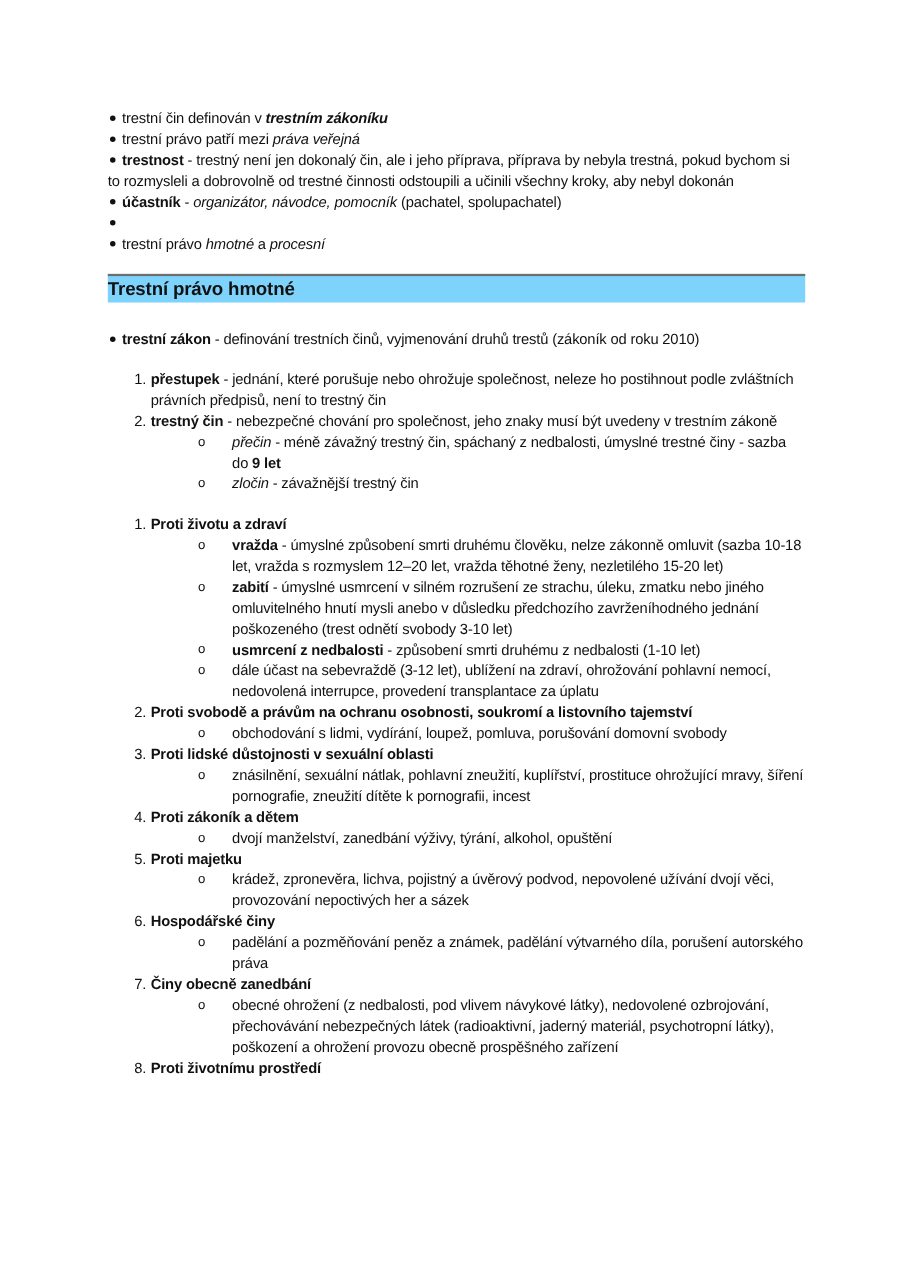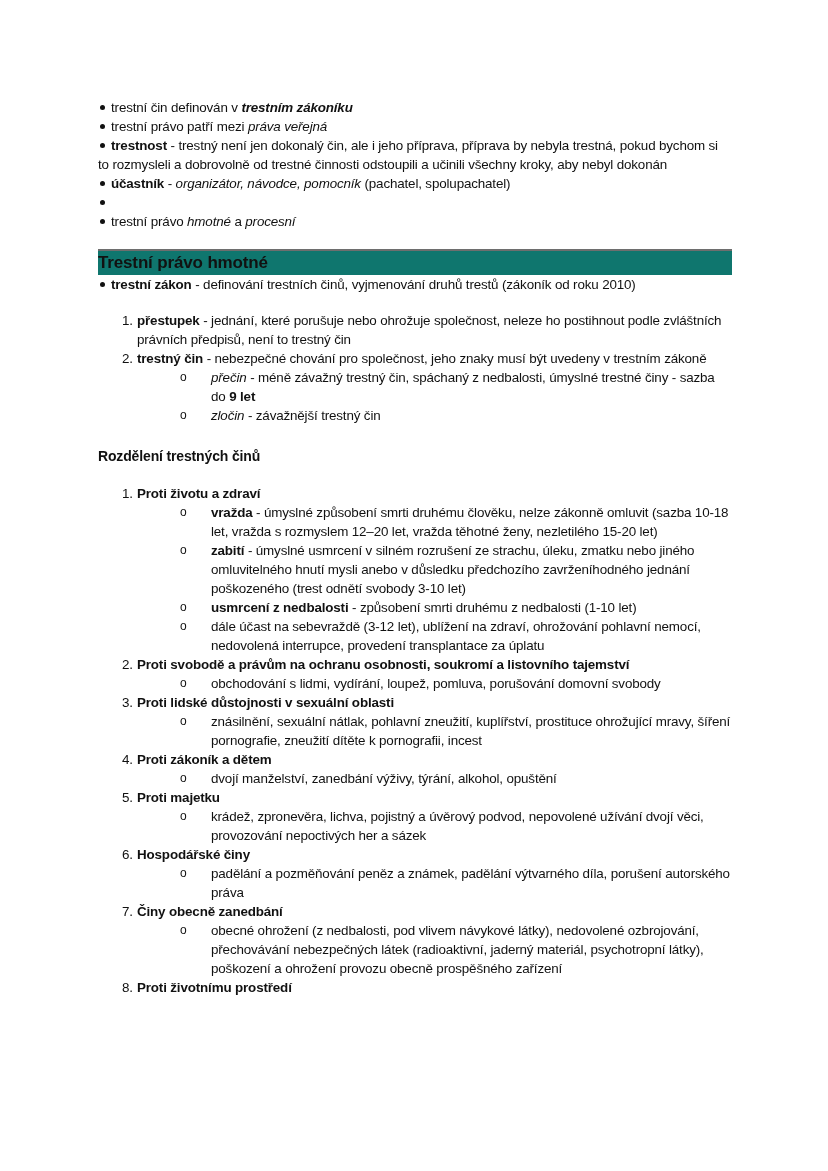--- a/index.html
+++ b/index.html
@@ -5,24 +5,24 @@
     html, body { margin: 0; padding: 0; background: #ffffff; }
     body {
       width: 828px; height: 1171px; position: relative; overflow: hidden;
       font-family: "Liberation Sans", sans-serif; color: #111111;
     }
     .page { position: absolute; left: 98px; top: 98px; width: 634px; font-size: 13.4px; line-height: 19px; letter-spacing: -0.15px; }
     .bl { position: relative; padding-left: 0; margin: 0; }
     .bl .dot { display: inline-block; width: 5px; height: 5px; border-radius: 50%; background: #111; margin: 0 6px 2px 2px; vertical-align: middle; }
     b { font-weight: bold; }
     .hbar {
-      margin-top: 18px; height: 24px; background: #0f766e; border-top: 2px solid #6e6e6e;
+      margin-top: 18px; height: 24px; background: #7dd3fc; border-top: 2px solid #6e6e6e;
       font-size: 17px; font-weight: bold; line-height: 24px; padding-left: 0; width: 634px;
     }
-    .lvl1 { }
+    .lvl1 { margin-top: 24px; }
     .ol { margin: 0; padding: 0; list-style: none; }
     .ol > li { position: relative; padding-left: 39px; }
     .ol > li .num { position: absolute; left: 24px; top: 0; width: 14px; text-align: left; }
     .sub { list-style: none; margin: 0; padding: 0; }
     .sub > li { position: relative; padding-left: 35px; margin-left: 39px; }
     .sub > li .circ { position: absolute; left: 4px; top: 0; font-size: 12px; }
     .sec { font-weight: bold; font-size: 14px; margin-top: 22px; }
     .gap1 { height: 17px; }
     .gap2 { height: 18px; }
   </style>
@@ -48,21 +48,20 @@
   </div>
   <div class="gap1"></div>
   <ol class="ol" id="lawlist">
       <li><span class="num">1.</span><b>přestupek</b><span> - jednání, které porušuje nebo ohrožuje společnost, neleze ho postihnout podle zvláštních právních předpisů, není to trestný čin</span></li>
       <li><span class="num">2.</span><b>trestný čin</b><span> - nebezpečné chování pro společnost, jeho znaky musí být uvedeny v trestním zákoně</span><ul class="sub">
           <li><span class="circ">o</span><i>přečin</i><span> - méně závažný trestný čin, spáchaný z nedbalosti, úmyslné trestné činy - sazba do </span><b>9 let</b></li>
           <li><span class="circ">o</span><i>zločin</i><span> - závažnější trestný čin</span></li>
         </ul></li>
     </ol>
 
-  <div class="sec">Rozdělení trestných činů</div>
   <div class="gap2"></div>
   <ol class="ol" id="cats">
       <li><span class="num">1.</span><b>Proti životu a zdraví</b><ul class="sub">
           <li><span class="circ">o</span><b>vražda</b><span> - úmyslné způsobení smrti druhému člověku, nelze zákonně omluvit (sazba 10-18 let, vražda s rozmyslem 12–20 let, vražda těhotné ženy, nezletilého 15-20 let)</span></li>
           <li><span class="circ">o</span><b>zabití</b><span> - úmyslné usmrcení v silném rozrušení ze strachu, úleku, zmatku nebo jiného omluvitelného hnutí mysli anebo v důsledku předchozího zavrženíhodného jednání poškozeného (trest odnětí svobody 3-10 let)</span></li>
           <li><span class="circ">o</span><b>usmrcení z nedbalosti</b><span> - způsobení smrti druhému z nedbalosti (1-10 let)</span></li>
           <li><span class="circ">o</span><span>dále účast na sebevraždě (3-12 let), ublížení na zdraví, ohrožování pohlavní nemocí, nedovolená interrupce, provedení transplantace za úplatu</span></li>
         </ul></li>
       <li><span class="num">2.</span><b>Proti svobodě a právům na ochranu osobnosti, soukromí a listovního tajemství</b><ul class="sub">
           <li><span class="circ">o</span><span>obchodování s lidmi, vydírání, loupež, pomluva, porušování domovní svobody</span></li>

